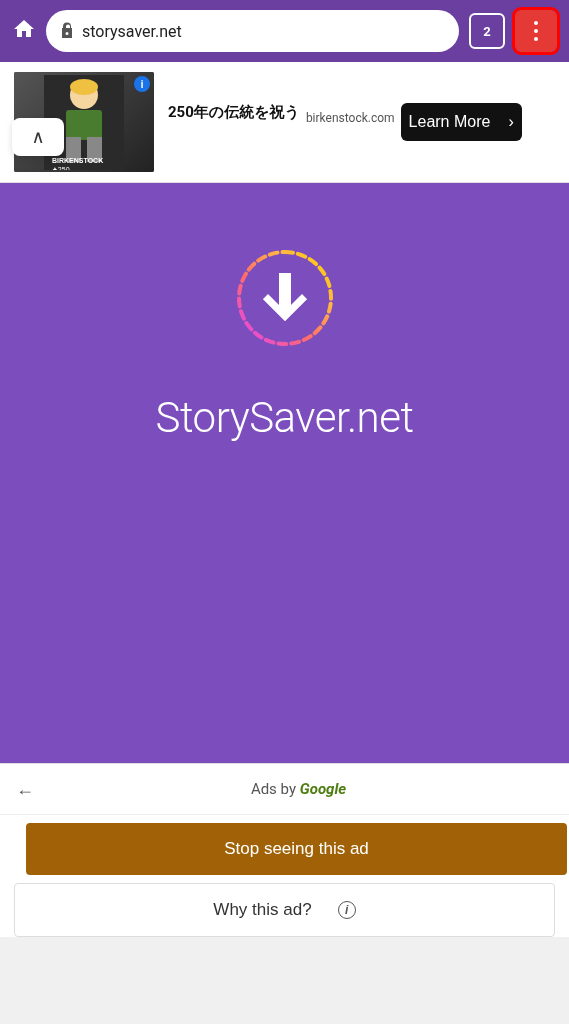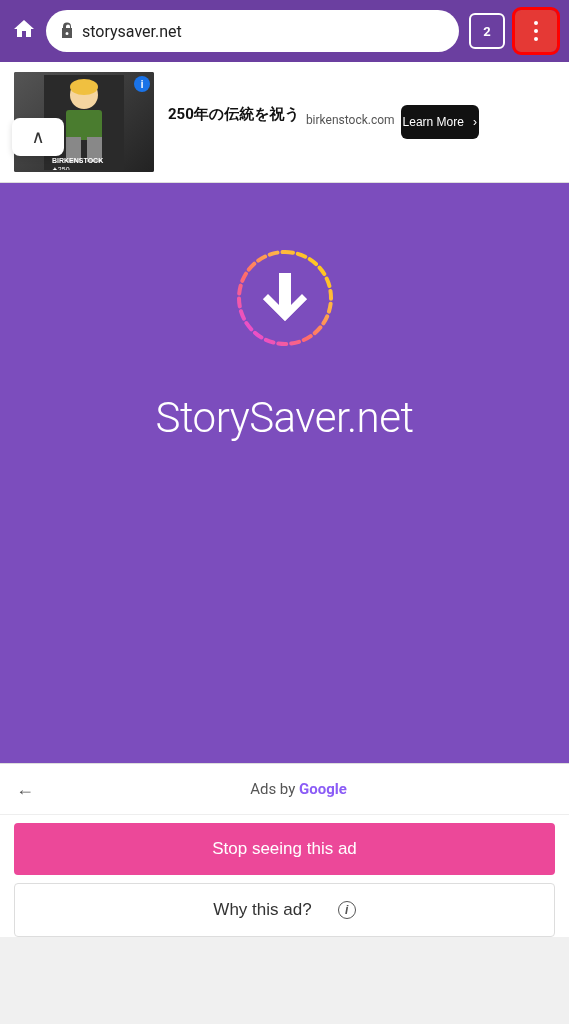--- a/index.html
+++ b/index.html
@@ -142,27 +142,27 @@
     .ad-domain {
       font-size: 12px;
       color: #555;
       margin-top: 8px;
     }
     .learn-more-btn {
       background: #111;
       color: white;
       border: none;
       border-radius: 6px;
-      padding: 10px 2px;
-      font-size: 12px;
+      padding: 10px 8px;
+      font-size: 16px;
       font-weight: 500;
       cursor: pointer;
       display: flex;
       align-items: center;
-      gap: 9px;
+      gap: 18px;
       align-self: flex-start;
     }
 
     
     .scroll-up-btn {
       position: absolute;
       left: 12px;
       top: 118px;
       background: white;
       border: none;
@@ -237,34 +237,35 @@
       font-size: 18px;
       cursor: pointer;
     }
     .ads-by-google {
       flex: 1;
       text-align: center;
       font-size: 15px;
       color: #555;
     }
     .google-text {
-      color: #8b5cf6;
-      font-weight: bold;
+      color: #4d7c0f;
+      font-weight: bold;
+      font-style: italic;
     }
     .stop-ad-btn {
-      background: #ec4899;
+      background: #a16207;
       color: white;
       border: none;
       border-radius: 4px;
       padding: 16px;
       font-size: 17px;
       font-weight: 500;
       cursor: pointer;
       width: calc(100% - 28px);
-      margin: 8px 14px;
+      margin: 8px 26px;
       display: block;
     }
     .why-ad-btn {
       background: white;
       color: #333;
       border: 1px solid #ddd;
       border-radius: 4px;
       padding: 16px;
       font-size: 17px;
       cursor: pointer;

